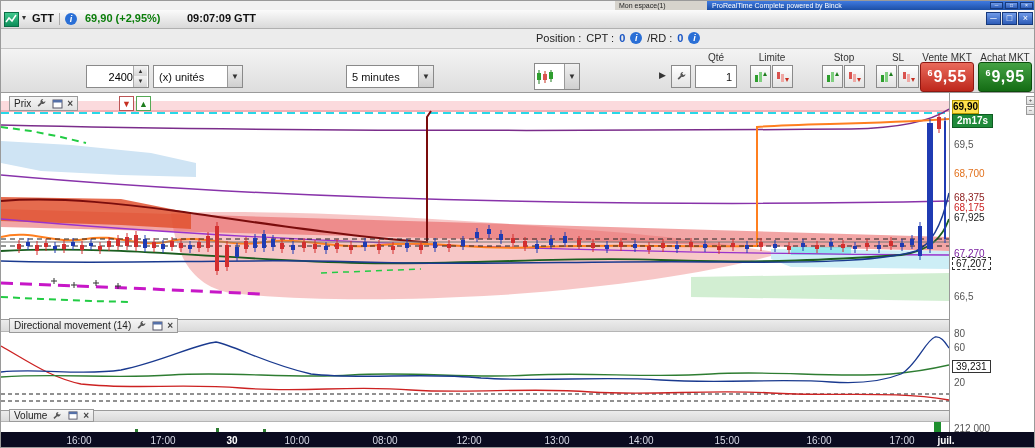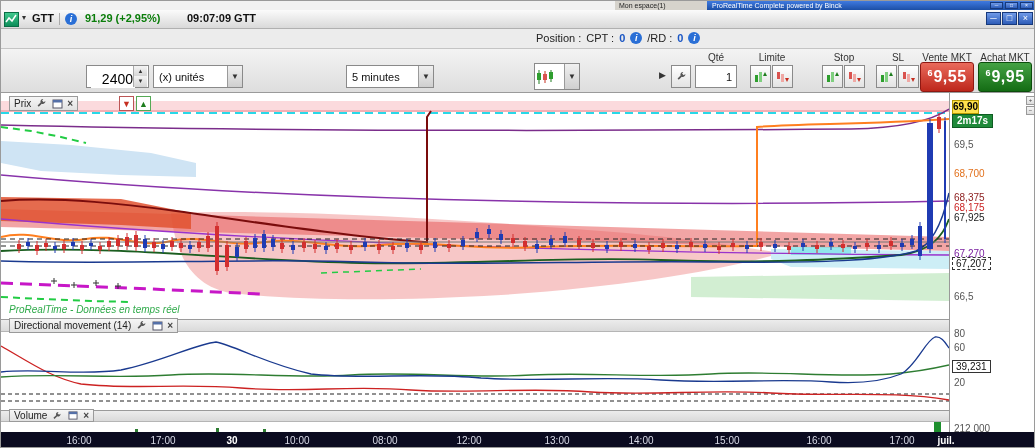--- a/index.html
+++ b/index.html
@@ -22,21 +22,21 @@
   .clock{left:186px;top:11px;font-size:11px;font-weight:bold;color:#111;}
   .wb{position:absolute;top:11px;width:15px;height:13px;background:linear-gradient(#6f9ae8,#2d5cb8);border:1px solid #17397c;color:#fff;font-size:9px;line-height:11px;text-align:center;box-sizing:border-box;cursor:pointer;}
   
   .posbar{left:0;top:28px;width:1035px;height:20px;background:#ececec;border-bottom:1px solid #c4c4c4;box-sizing:border-box;}
   .posrow{left:535px;top:31px;display:flex;align-items:center;gap:5px;font-size:11px;color:#222;}
   .posval{color:#1a56c4;font-weight:bold;}
   
   .controls{left:0;top:48px;width:1035px;height:44px;background:linear-gradient(#f3f3f3,#dedede);border-bottom:1px solid #9a9a9a;box-sizing:border-box;}
   .field{background:#fff;border:1px solid #8a8a8a;box-sizing:border-box;font-size:11px;color:#111;}
   .spinner{left:85px;top:64px;width:63px;height:23px;}
-  .spinval{position:absolute;left:4px;top:4px;width:40px;text-align:right;font-size:14px;}
+  .spinval{position:absolute;left:4px;top:4px;width:40px;text-align:right;font-size:11px;}
   .sparr{position:absolute;right:1px;width:13px;height:10px;font-size:6px;text-align:center;line-height:10px;background:linear-gradient(#f4f4f4,#d6d6d6);border-left:1px solid #aaa;color:#333;cursor:pointer;}
   .sel{height:23px;top:64px;display:flex;align-items:center;}
   .selval{flex:1;padding-left:5px;font-size:11px;white-space:nowrap;}
   .selarr{width:15px;height:100%;background:linear-gradient(#f0f0f0,#cfcfcf);border-left:1px solid #9a9a9a;text-align:center;font-size:8px;line-height:21px;color:#333;box-sizing:border-box;cursor:pointer;}
   .units{left:152px;width:90px;}
   .tf{left:345px;width:88px;}
   .chartbtn{left:533px;top:62px;width:46px;height:27px;background:#fff;border:1px solid #8a8a8a;display:flex;align-items:center;box-sizing:border-box;cursor:pointer;}
   .chartbtn .ico{flex:1;text-align:center;}
   .chartbtn .selarr{height:25px;line-height:25px;}
   .colhead{position:absolute;top:51px;font-size:10px;color:#333;text-align:center;}
@@ -94,21 +94,21 @@
   <div class="abs header"></div>
   <div class="abs appicon">
     <svg width="13" height="13" viewBox="0 0 13 13">
         <polyline points="1,9 4,5 7,8 11,2" fill="none" stroke="#fff" stroke-width="1.5"></polyline>
       </svg>
   </div>
   <span class="abs ddarrow">▾</span>
   <span class="abs sym">GTT</span>
   <span class="abs hsep"></span>
   <span class="abs hdrinfo infoicon">i</span>
-  <span class="abs pchg">91,29 (+2,95%)</span>
+  <span class="abs pchg">69,90 (+2,95%)</span>
   <span class="abs clock">09:07:09 GTT</span>
   <span class="wb" style="left:985px;">─</span>
   <span class="wb" style="left:1001px;">□</span>
   <span class="wb" style="left:1017px;">×</span>
 
   <div class="abs posbar"></div>
   <div class="abs posrow">
     <span>Position :</span>
     <span>CPT :</span>
     <span class="posval">0</span>
@@ -427,21 +427,20 @@
         <svg width="11" height="10" viewBox="0 0 11 10">
           <rect x="1" y="1" width="9" height="8" fill="#fff" stroke="#556"></rect>
           <rect x="1" y="1" width="9" height="2.5" fill="#5570a8"></rect>
         </svg>
       </span>
     <span class="chipx">×</span>
   </div>
   <span class="arrbox" style="left:118px;top:95px;color:#c62f21;border-color:#b55;">▼</span>
   <span class="arrbox" style="left:135px;top:95px;color:#1e7d1e;border-color:#5a5;">▲</span>
 
-  <div class="abs watermark">ProRealTime - Données en temps réel</div>
 
   <div class="abs dmbar"></div>
   <div class="chip" style="left:8px;top:317px;">
     <span>Directional movement (14)</span>
     <span class="chipicon">
         <svg width="11" height="11" viewBox="0 0 12 12">
           <path d="M10.2,3.2a2.8,2.8,0,0,1-3.9,3L3,9.5,1.7,8.2,5,5A2.8,2.8,0,0,1,8,1.2L6.6,2.7l1.8,1.8Z" fill="#555"></path>
         </svg>
       </span>
     <span class="chipicon">

